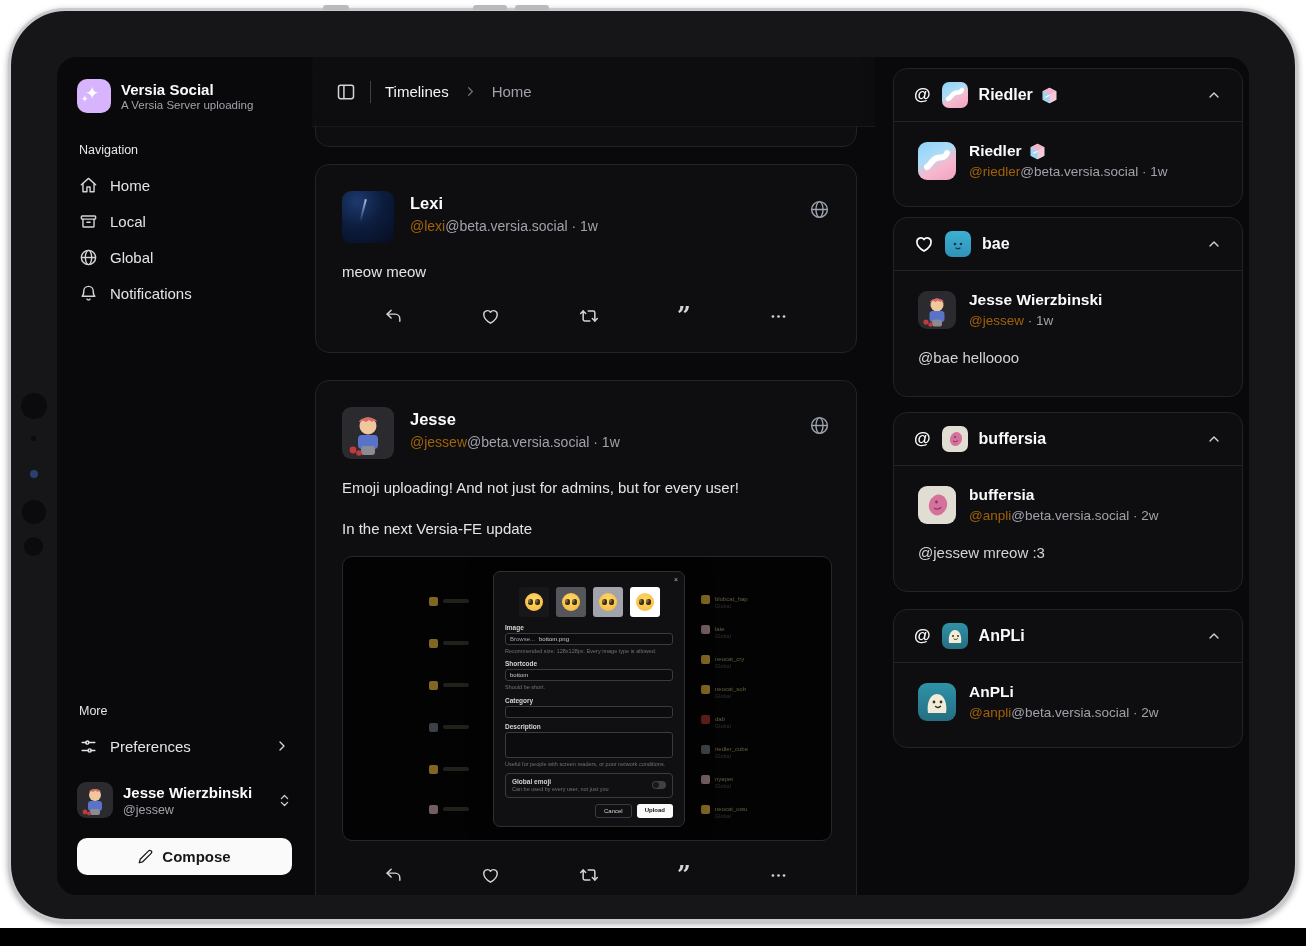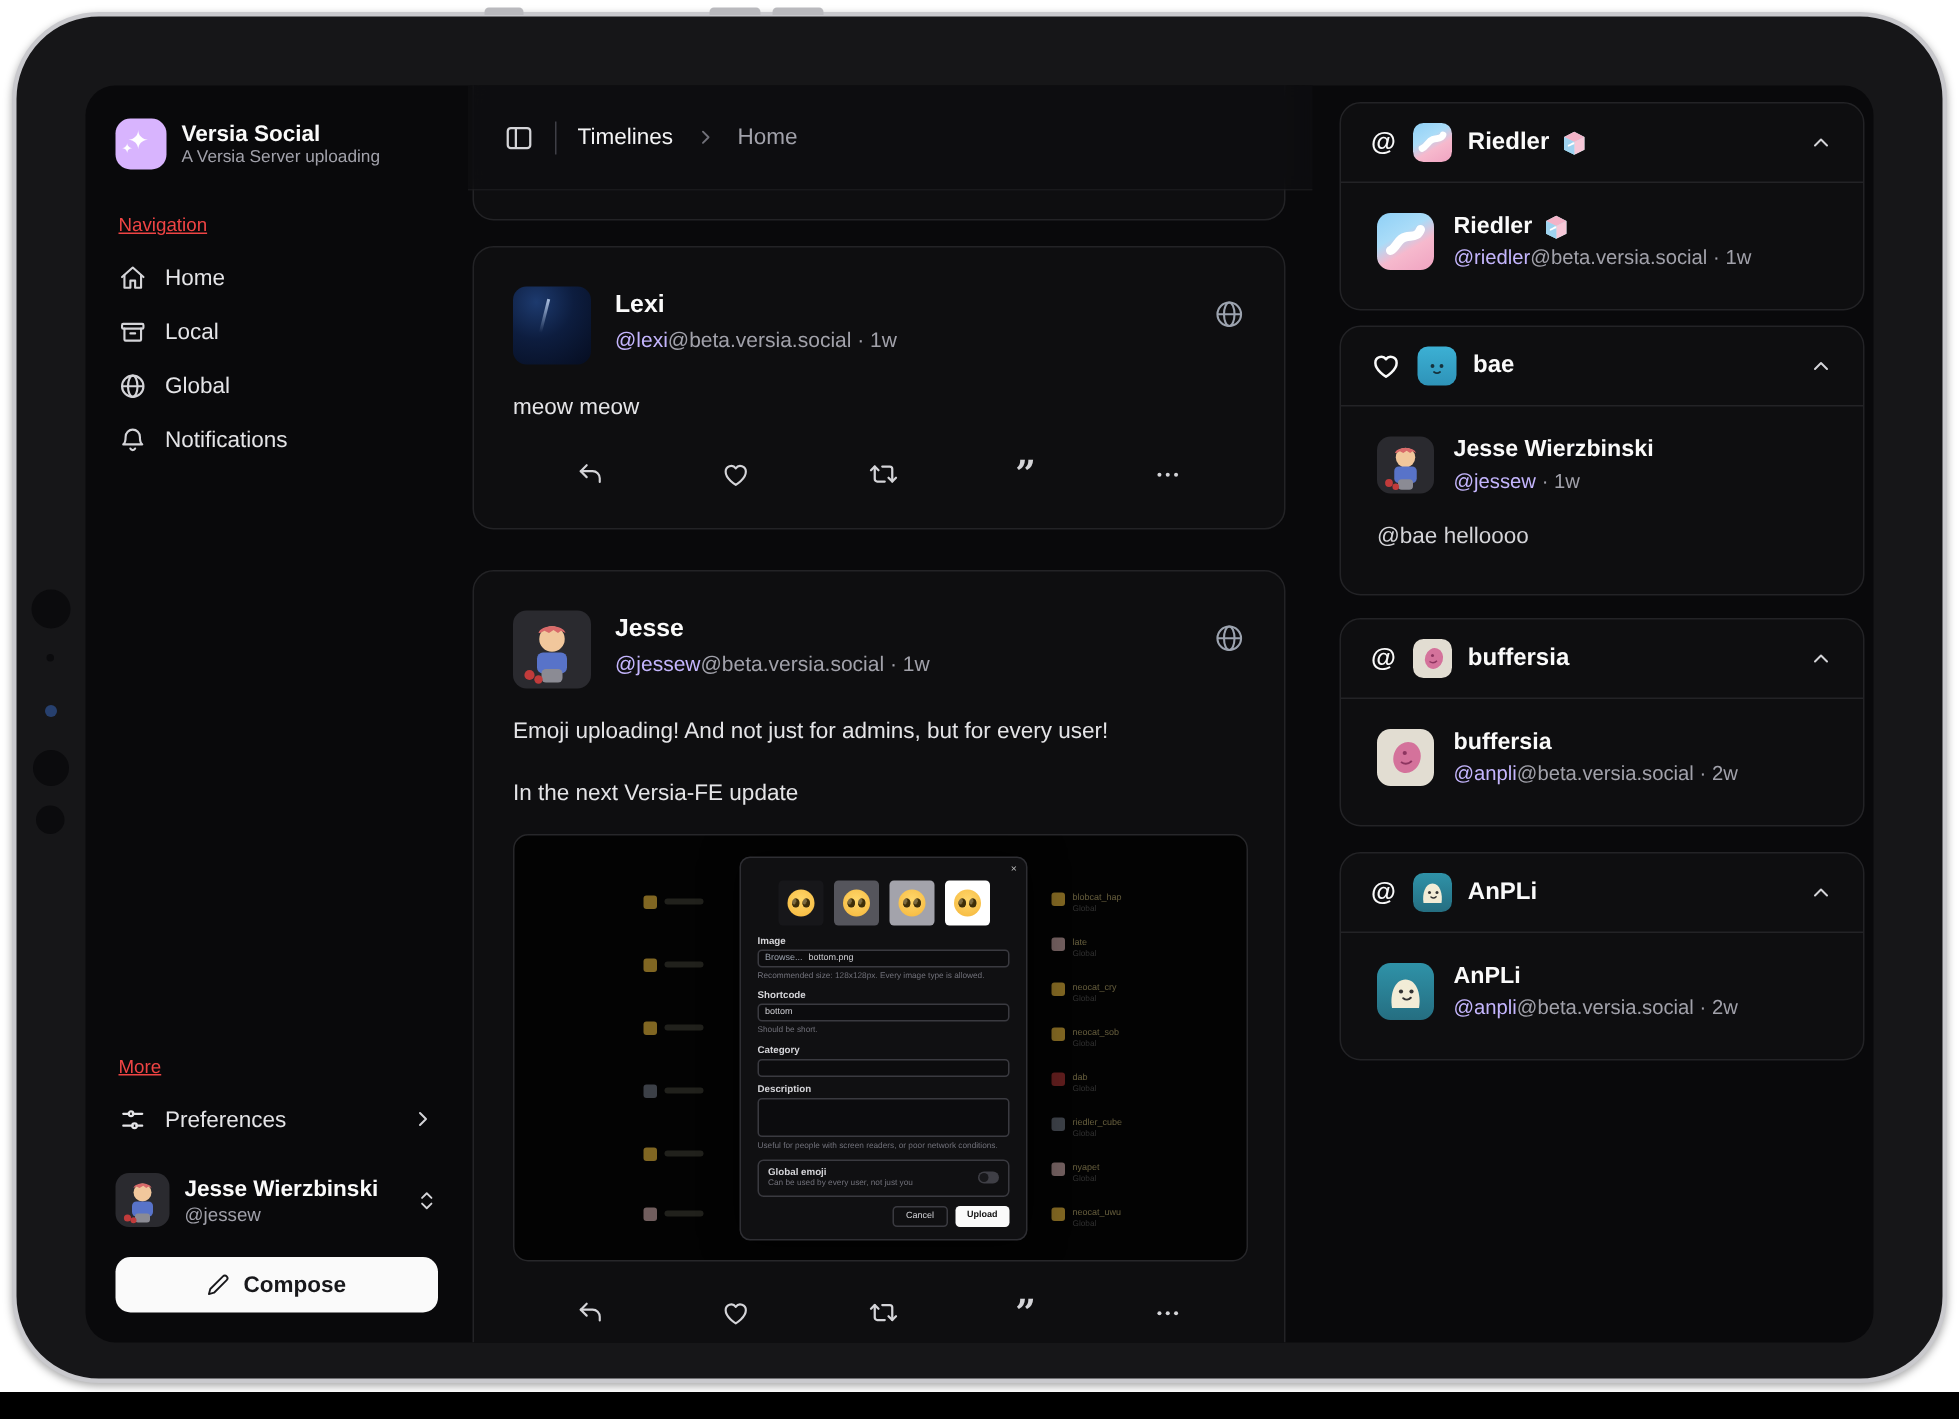--- a/index.html
+++ b/index.html
@@ -18,21 +18,21 @@
 
   
   .sidebar { width:255px; flex:0 0 255px; display:flex; flex-direction:column; padding:22px 20px 20px; }
   .logo-row { display:flex; gap:10px; align-items:center; }
   .logo { width:34px; height:34px; border-radius:10px; background:#d8b4fe; position:relative; flex:0 0 34px; }
   .logo span { position:absolute; color:#fff; }
   .logo .s1 { font-size:17px; left:8px; top:4px; }
   .logo .s2 { font-size:9px; left:4px; top:15px; }
   .app-title { font-size:15px; font-weight:700; color:#fafafa; line-height:1.25; }
   .app-sub { font-size:11.5px; color:#a1a1aa; }
-  .section-label { font-size:12.5px; color:#ef4444; margin:30px 2px 10px;text-decoration:underline; }
+  .section-label { font-size:12.5px; color:#e5e5e5; margin:30px 2px 10px; }
   .nav-item { display:flex; align-items:center; gap:12px; height:36px; padding:0 2px; font-size:15px;
               color:#e4e4e7; border-radius:8px; cursor:pointer; }
   .nav-item svg { color:#d4d4d8; }
   .spacer { flex:1; }
   .pref-row { display:flex; align-items:center; gap:12px; height:36px; font-size:15px; padding:0 2px; cursor:pointer; }
   .pref-row .chev { margin-left:auto; color:#d4d4d8; }
   .user-row { display:flex; align-items:center; gap:10px; margin:18px 0 20px; cursor:pointer; }
   .user-name { font-size:15px; font-weight:700; color:#fafafa; line-height:1.3; }
   .user-handle { font-size:12.5px; color:#a1a1aa; }
   .user-row .updown { margin-left:auto; color:#d4d4d8; }
@@ -61,21 +61,21 @@
   .vdiv { width:1px; height:22px; background:#3f3f46; }
   .crumb { font-size:15px; color:#f4f4f5; }
   .crumb.dim { color:#a1a1aa; }
   .card { background:#0e0e10; border:1px solid #232326; border-radius:14px; position:absolute; left:3px; width:542px; }
   .partial-card { top:-62px; height:152px; }
   .post { padding:26px; }
   .post-head { display:flex; gap:16px; align-items:flex-start; position:relative; }
   .post-names { padding-top:3px; }
   .post-author { font-size:16.5px; font-weight:700; color:#fafafa; }
   .post-handle { font-size:14px; margin-top:5px; color:#a1a1aa; }
-  .mention { color:#c4b5fd; }
+  .mention { color:#a16207; }
   .visibility { position:absolute; right:0; top:8px; color:#9ca3af; }
   .post-body { margin-top:18px; font-size:15px; color:#e4e4e7; line-height:1.4; }
   .post-body p + p { margin-top:20px; }
   .post-actions { display:flex; justify-content:space-between; padding:0 42px; margin-top:24px; color:#d4d4d8; }
   .post-actions .act { cursor:pointer; display:flex; align-items:center; }
   .quote-glyph { font-family:"DejaVu Serif",serif; font-size:24px; line-height:18px; font-weight:700; }
 
   
   .attachment { margin-top:17px; width:490px; height:285px; background:#030303; border:1px solid #27272a;
                 border-radius:10px; position:relative; overflow:hidden; cursor:pointer; }
@@ -606,20 +606,23 @@
                   <ellipse cx="20" cy="19" rx="9" ry="10.5" fill="#d4729b" transform="rotate(18 20 19)"></ellipse>
                   <circle cx="18.5" cy="16" r="1.4" fill="#8d3560"></circle>
                   <path d="M16 22c2.2 1.5 5 1.5 7.2-.8" stroke="#8d3560" stroke-width="1.3" fill="none"></path>
                 </svg>
               </div>
             <div>
               <div class="nauthor-name">buffersia</div>
               <div class="nauthor-handle"><span class="mention">@anpli</span><span>@beta.versia.social</span> <span>·</span> <span>2w</span></div>
             </div>
           </div>
+          <div class="ntext">
+              <p>@jessew mreow :3</p>
+            </div>
         </div>
       </section>
 
       <section class="ncard">
         <div class="ncard-head">
           <span class="ntype at-glyph">@</span>
           <div class="avatar av-26 av-anpli">
               <svg viewBox="0 0 26 26">
                 <path d="M7 20c-1-6 1-13 6-13s7 7 6 13Z" fill="#f2ecd6"></path>
                 <circle cx="11" cy="13" r="1" fill="#333"></circle>

